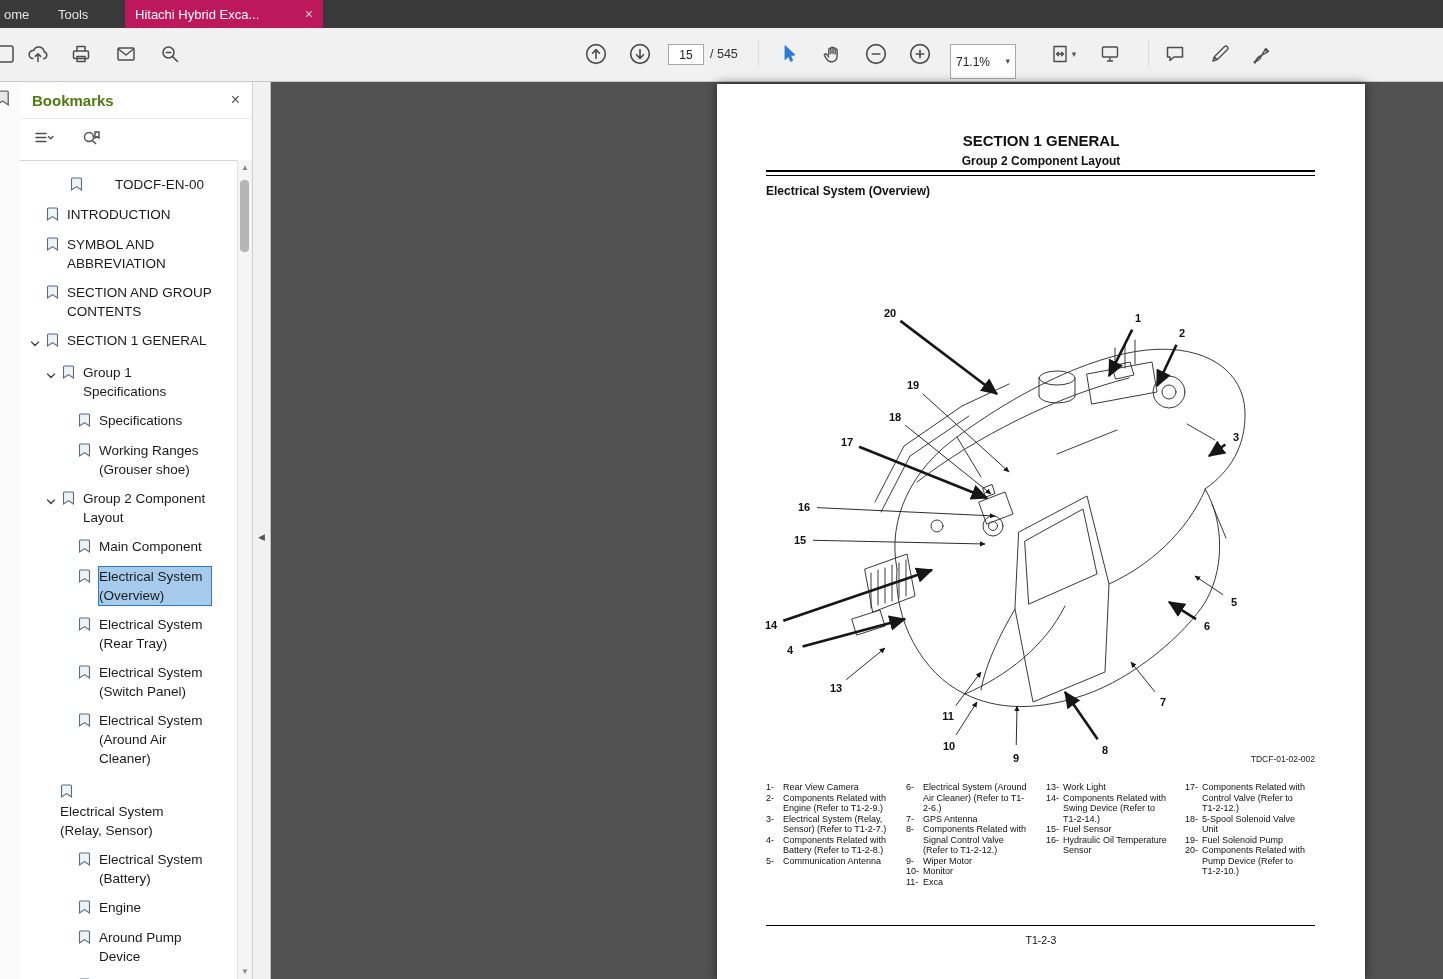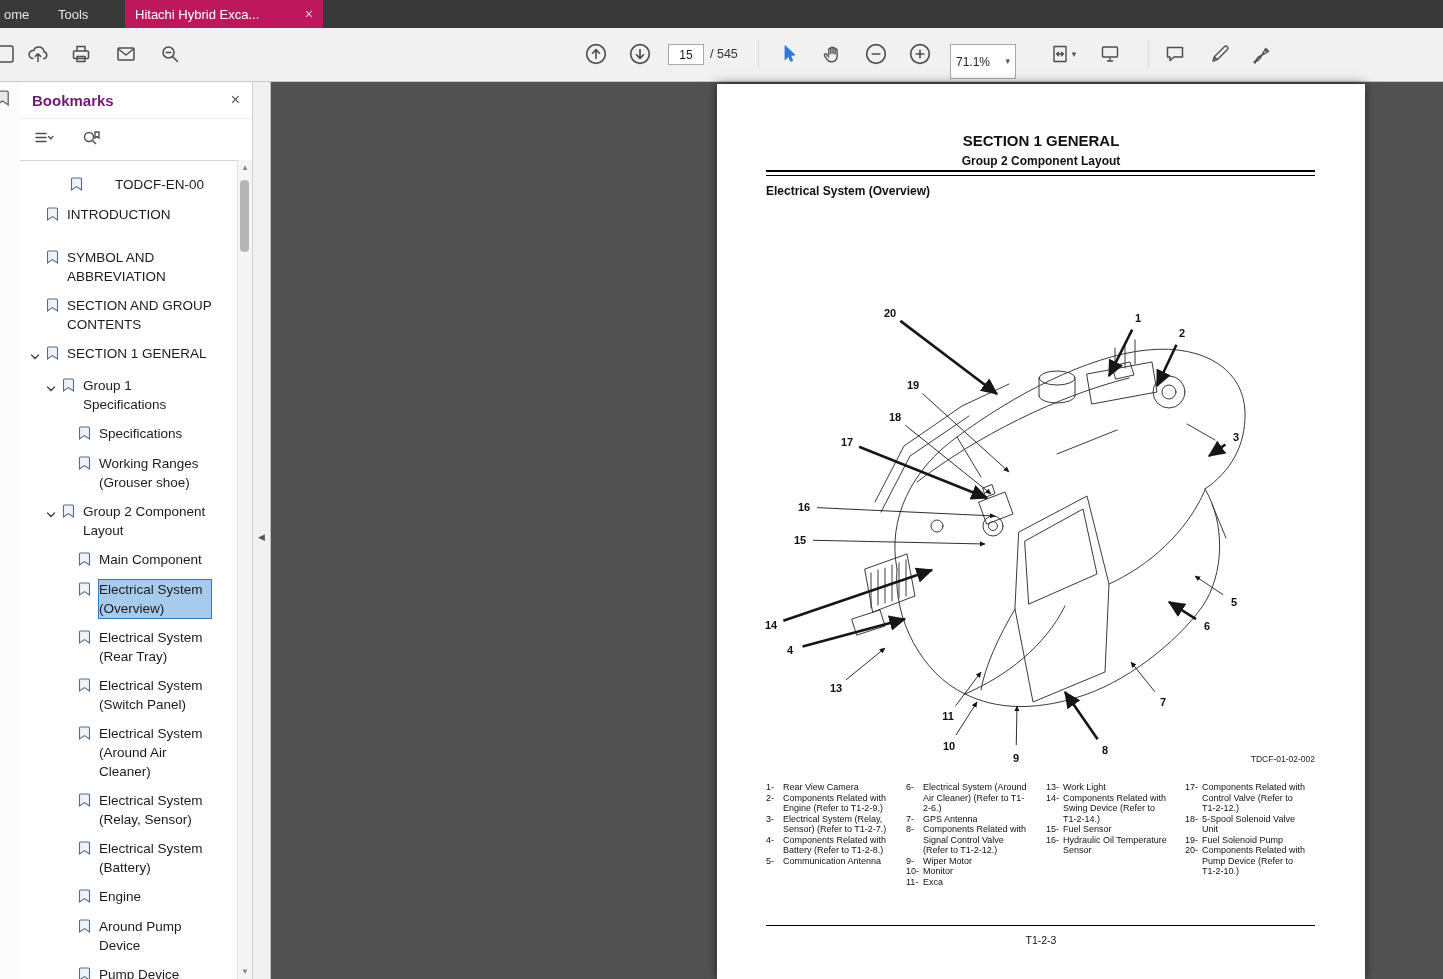--- a/index.html
+++ b/index.html
@@ -23,21 +23,21 @@
   .zoom-combo{position:absolute;left:950px;top:16px;width:66px;height:35px;border:1px solid #a8a8a8;background:#fff;display:flex;align-items:center;justify-content:space-between;padding:0 5px;font-size:12px;color:#222;box-sizing:border-box;}
   .tb-sep{position:absolute;top:12px;width:1px;height:28px;background:#dcdcdc;}
 
   
   .rail{position:absolute;left:0;top:82px;bottom:0;width:20px;background:#fbfbfb;}
   .rail-icon{position:absolute;left:-5px;top:8px;}
 
   
   .bm-panel{position:absolute;left:20px;top:82px;bottom:0;width:232px;background:#fff;border-right:1px solid #d0d0d0;}
   .bm-header{height:36px;display:flex;align-items:center;justify-content:space-between;padding:0 12px;border-bottom:1px solid #ececec;}
-  .bm-title{font-size:15px;font-weight:bold;color:#701a75;}
+  .bm-title{font-size:15px;font-weight:bold;color:#4d7c0f;}
   .bm-close{color:#555;font-size:16px;cursor:default;}
   .bm-tools{height:41px;border-bottom:1px solid #d4d4d4;display:flex;align-items:center;padding:0 14px;gap:28px;}
   .bm-tree{position:absolute;top:84px;left:0;right:14px;bottom:0;overflow:hidden;padding-top:4px;}
   .bm-row{display:flex;align-items:flex-start;padding-top:5px;padding-bottom:5px;cursor:default;}
   .bm-chev{width:18px;flex:none;padding-top:4px;padding-left:2px;box-sizing:border-box;}
   .bm-ic{width:14px;flex:none;margin-right:7px;padding-top:2px;}
   .bm-label{font-size:13.5px;line-height:19px;color:#1b1b1b;}
   .lvl0{width:160px;}.lvl1{width:125px;}.lvl2{width:112px;}
   .selected{background:#a6cbed;box-shadow:0 0 0 1px #3079c0;}
   .bm-scroll{position:absolute;right:0;top:78px;bottom:0;width:14px;background:#f5f5f5;border-left:1px solid #e2e2e2;}
@@ -222,21 +222,21 @@
           </svg></span>
         <span class="bm-label lvl0">TODCF-EN-00</span>
       </div>
       <div class="bm-row" style="padding-left: 8px;">
         <span class="bm-chev"></span>
         <span class="bm-ic"><svg width="13" height="14" viewBox="0 0 13 14">
             <path d="M2.5,1 h8 a1,1 0 0 1 1,1 v11 l-5,-3.4 -5,3.4 v-11 a1,1 0 0 1 1,-1 z" fill="#eef3f8" stroke="#5b6b7d" stroke-width="1.1"></path>
           </svg></span>
         <span class="bm-label lvl0">INTRODUCTION</span>
       </div>
-      <div class="bm-row" style="padding-left: 8px; margin-top: 13px;">
+      <div class="bm-row" style="padding-left: 8px;">
         <span class="bm-chev"></span>
         <span class="bm-ic"><svg width="13" height="14" viewBox="0 0 13 14">
             <path d="M2.5,1 h8 a1,1 0 0 1 1,1 v11 l-5,-3.4 -5,3.4 v-11 a1,1 0 0 1 1,-1 z" fill="#eef3f8" stroke="#5b6b7d" stroke-width="1.1"></path>
           </svg></span>
         <span class="bm-label lvl0">SYMBOL AND ABBREVIATION</span>
       </div>
       <div class="bm-row" style="padding-left: 8px;">
         <span class="bm-chev"></span>
         <span class="bm-ic"><svg width="13" height="14" viewBox="0 0 13 14">
             <path d="M2.5,1 h8 a1,1 0 0 1 1,1 v11 l-5,-3.4 -5,3.4 v-11 a1,1 0 0 1 1,-1 z" fill="#eef3f8" stroke="#5b6b7d" stroke-width="1.1"></path>
@@ -312,21 +312,21 @@
           </svg></span>
         <span class="bm-label lvl2">Electrical System (Switch Panel)</span>
       </div>
       <div class="bm-row" style="padding-left: 40px;">
         <span class="bm-chev"></span>
         <span class="bm-ic"><svg width="13" height="14" viewBox="0 0 13 14">
             <path d="M2.5,1 h8 a1,1 0 0 1 1,1 v11 l-5,-3.4 -5,3.4 v-11 a1,1 0 0 1 1,-1 z" fill="#eef3f8" stroke="#5b6b7d" stroke-width="1.1"></path>
           </svg></span>
         <span class="bm-label lvl2">Electrical System (Around Air Cleaner)</span>
       </div>
-      <div class="bm-row" style="padding-left: 40px;">
+      <div class="bm-row" style="padding-left: 40px; flex-direction: column;">
         <span class="bm-chev"></span>
         <span class="bm-ic"><svg width="13" height="14" viewBox="0 0 13 14">
             <path d="M2.5,1 h8 a1,1 0 0 1 1,1 v11 l-5,-3.4 -5,3.4 v-11 a1,1 0 0 1 1,-1 z" fill="#eef3f8" stroke="#5b6b7d" stroke-width="1.1"></path>
           </svg></span>
         <span class="bm-label lvl2">Electrical System (Relay, Sensor)</span>
       </div>
       <div class="bm-row" style="padding-left: 40px;">
         <span class="bm-chev"></span>
         <span class="bm-ic"><svg width="13" height="14" viewBox="0 0 13 14">
             <path d="M2.5,1 h8 a1,1 0 0 1 1,1 v11 l-5,-3.4 -5,3.4 v-11 a1,1 0 0 1 1,-1 z" fill="#eef3f8" stroke="#5b6b7d" stroke-width="1.1"></path>

